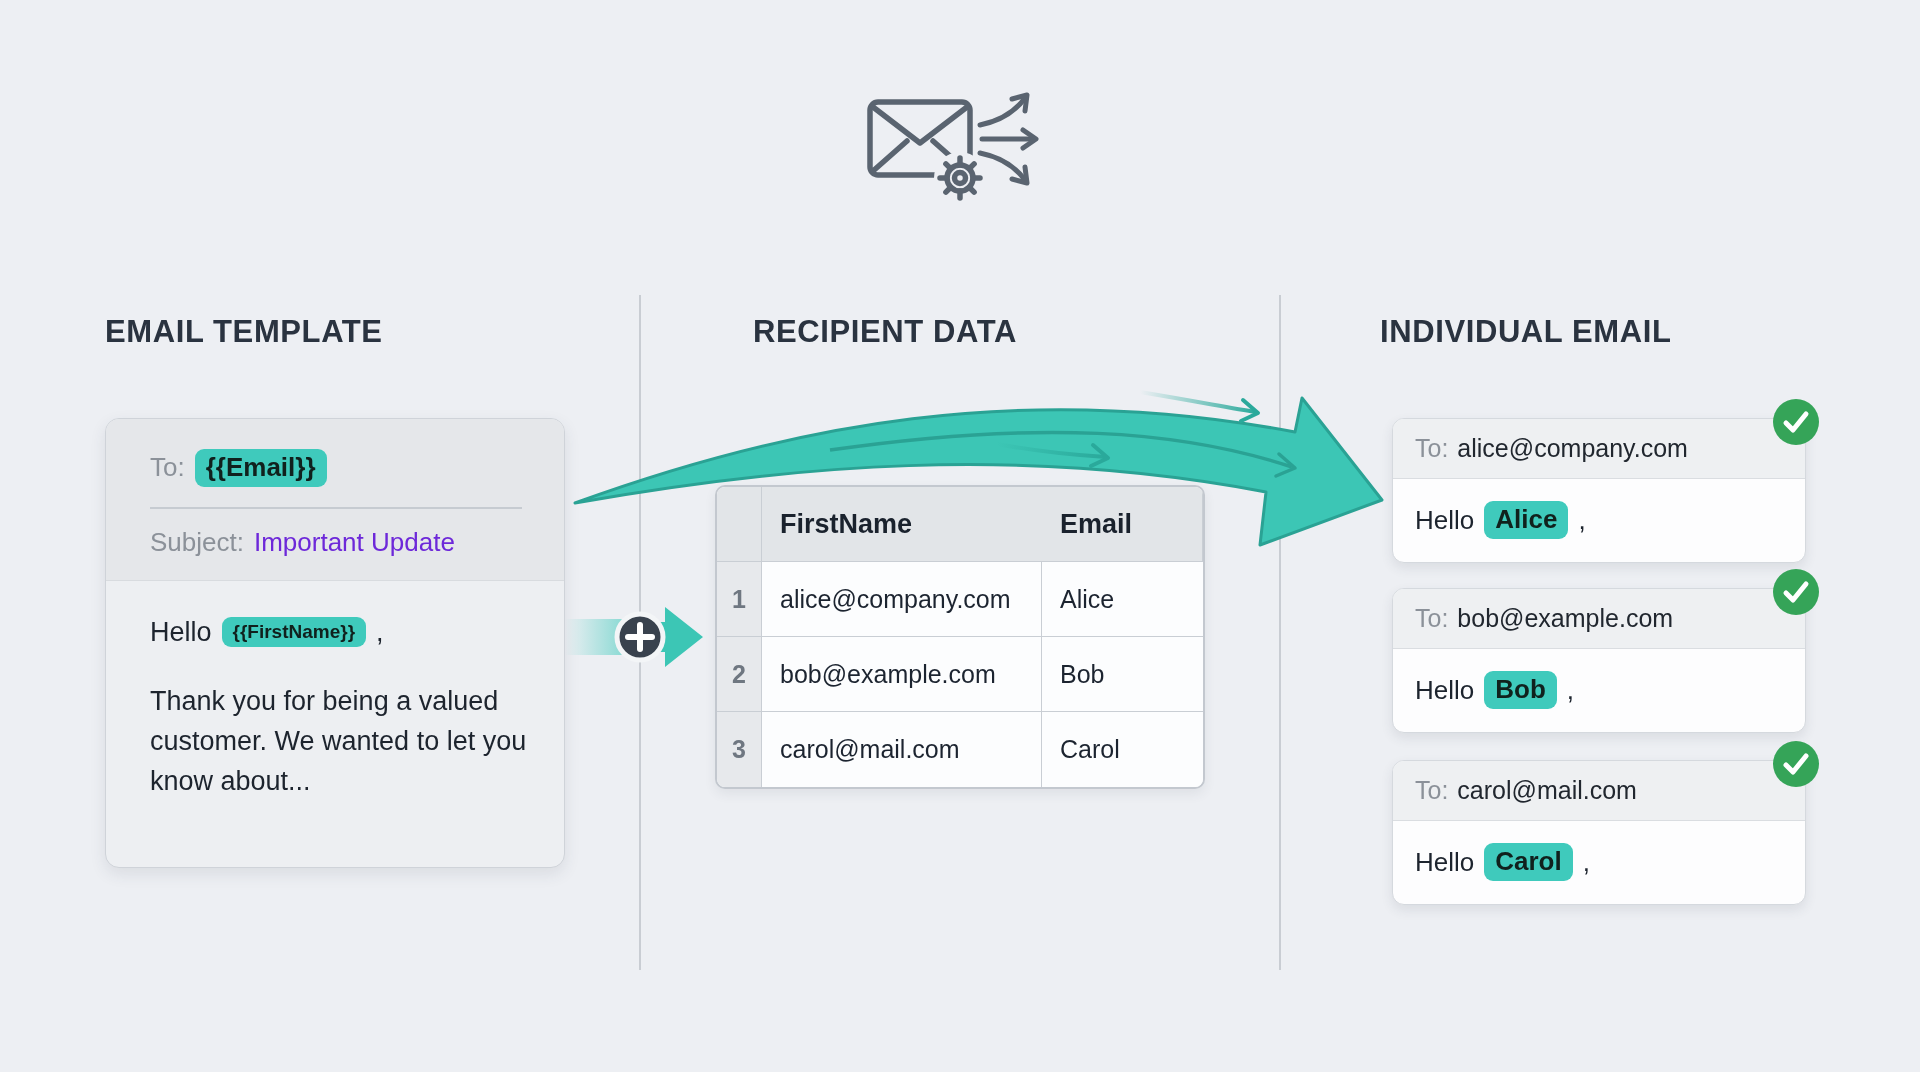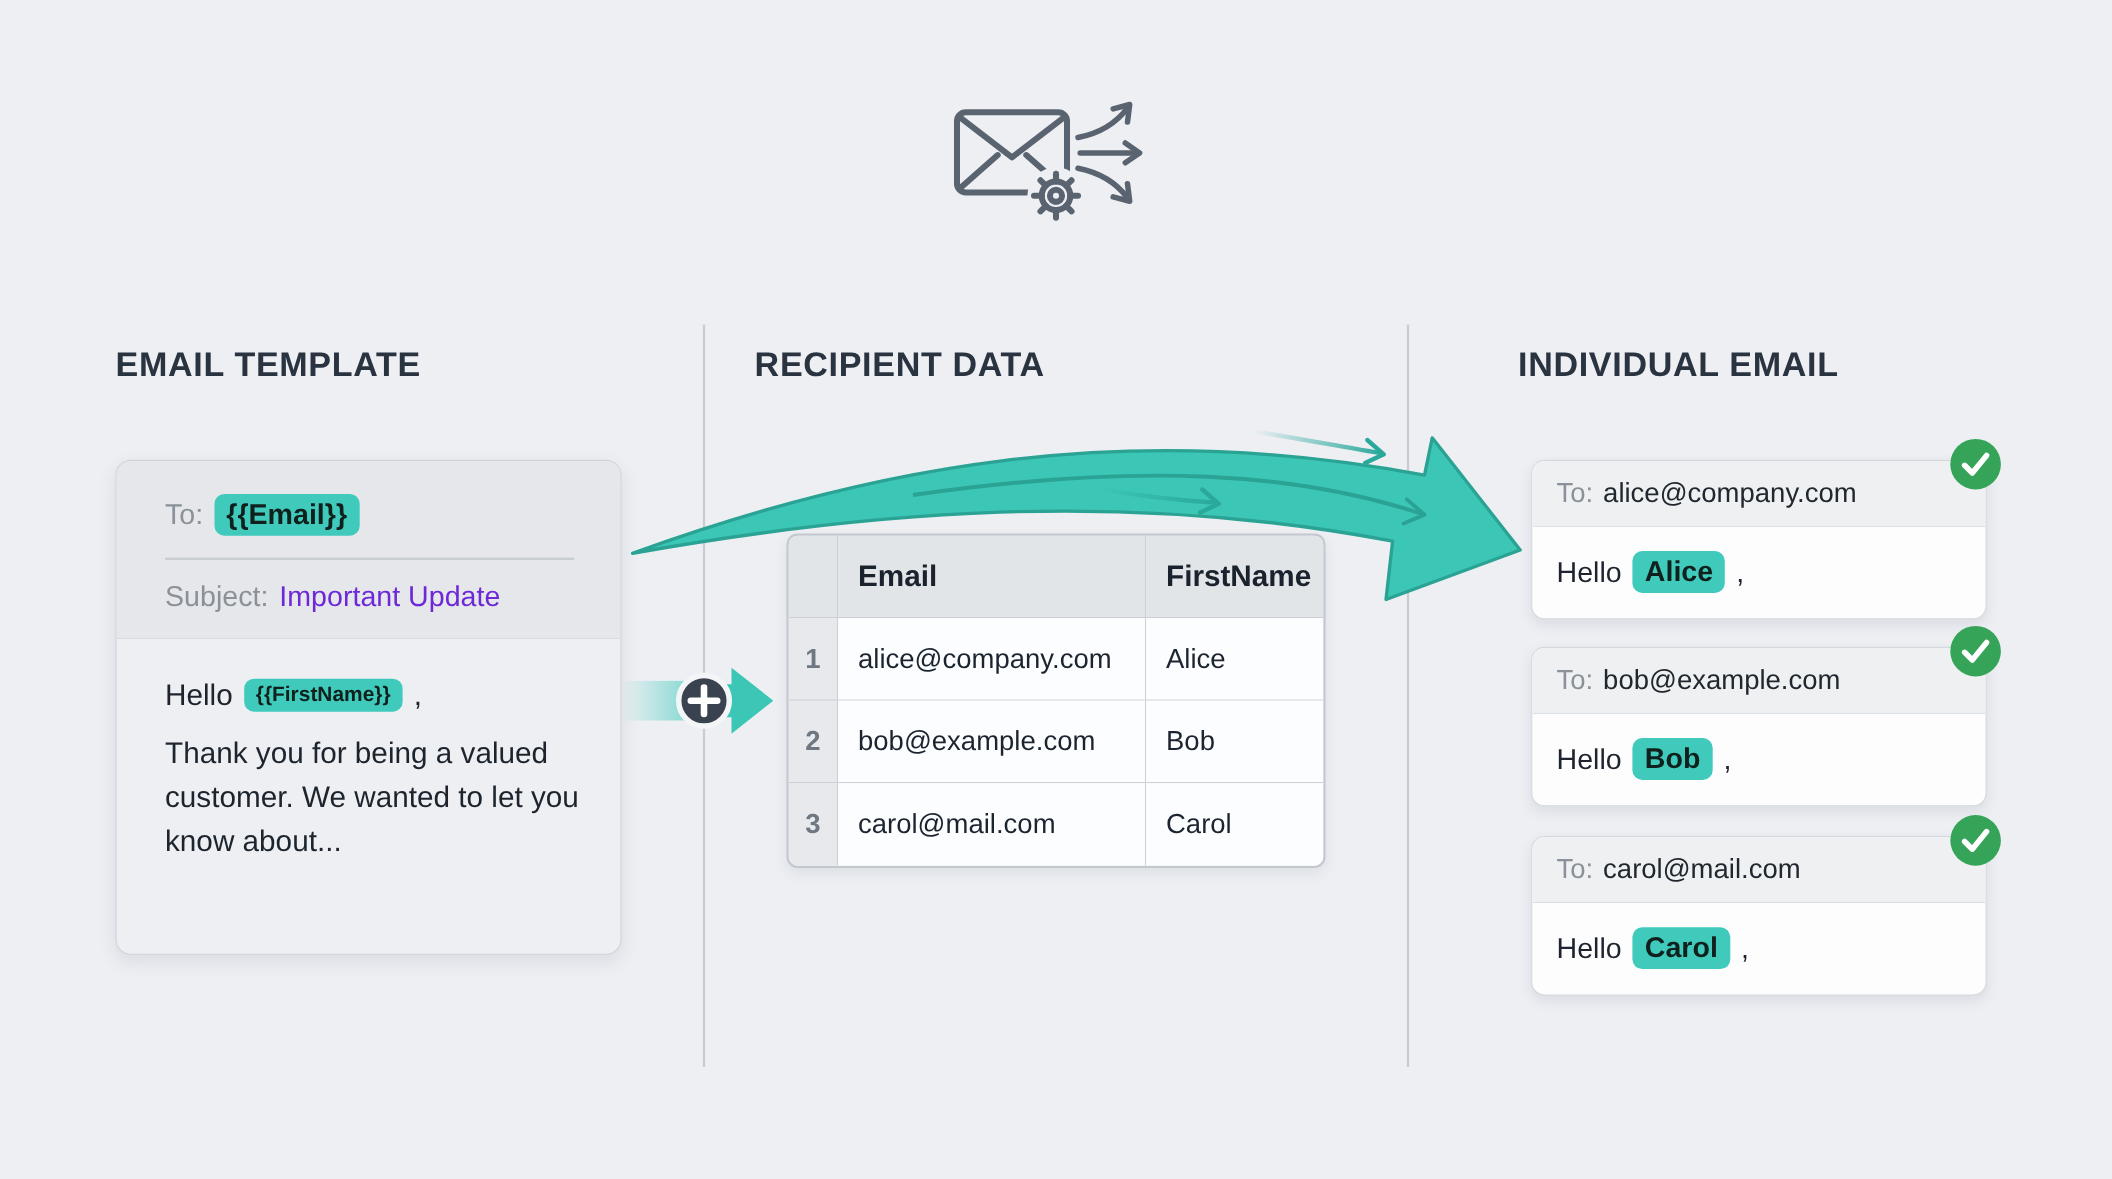--- a/index.html
+++ b/index.html
@@ -12,21 +12,21 @@
   }
   .abs{position:absolute;}
 
   
   .col-title{
     position:absolute;top:314px;
     font-size:31px;font-weight:800;letter-spacing:.6px;
     color:#2a3340;text-align:left;
   }
   #title-template{left:105px;width:460px;}
-  #title-recipients{left:686px;width:490px;}
+  #title-recipients{left:753px;width:490px;}
   #title-individual{left:1380px;width:440px;}
 
   
   .v-divider{
     position:absolute;top:295px;height:675px;width:2px;
     background:#c9cdd3;
   }
   #divider-left{left:639px;}
   #divider-right{left:1279px;}
 
@@ -49,21 +49,21 @@
     border-bottom:1px solid #d8dbdf;
     padding:30px 30px 22px 44px;box-sizing:border-box;
   }
   .tc-row{font-size:26px;display:flex;align-items:center;gap:10px;}
   .tc-label{color:#8b9199;}
   .tc-subject-value{color:#6d28d9;}
   .tc-divider{border:none;border-top:2px solid #c6cbd1;margin:20px 0 18px 0;width:372px;}
   .tc-body{padding:36px 30px 0 44px;box-sizing:border-box;}
   .tc-greeting{font-size:27px;display:flex;align-items:center;gap:10px;color:#1d242e;}
   .tc-paragraph{
-    margin-top:18px;width:392px;font-size:27px;line-height:1.48;color:#1d242e;
+    margin-top:34px;width:392px;font-size:27px;line-height:1.48;color:#1d242e;
   }
 
   
   .recipient-table{
     left:715px;top:485px;width:490px;
     border:2px solid #c3c8cf;border-radius:10px;overflow:hidden;
     box-shadow:0 5px 12px rgba(50,60,75,.08);
     display:grid;grid-template-columns:45px 280px 161px;grid-auto-rows:75px;
     background:#fcfdfe;box-sizing:border-box;
   }
@@ -201,22 +201,22 @@
     <polyline points="683,32 698,45 681,53" fill="none" stroke="#2aa99b" stroke-width="4" stroke-linecap="round" stroke-linejoin="round"></polyline>
   </g>
   <g>
     <path d="M437,76 C480,84 512,87 546,89" fill="none" stroke="url(#fadeB)" stroke-width="4"></path>
     <polyline points="533,77 548,90 531,98" fill="none" stroke="#2aa99b" stroke-width="4" stroke-linecap="round" stroke-linejoin="round"></polyline>
   </g>
 </svg>
 
 <div class="abs recipient-table">
   <div class="cell head corner"></div>
+  <div class="cell head last-col">FirstName</div>
   <div class="cell head">Email</div>
-  <div class="cell head last-col">FirstName</div>
 
   <div class="cell rownum">1</div>
   <div class="cell data">alice@company.com</div>
   <div class="cell data last-col">Alice</div>
 
   <div class="cell rownum">2</div>
   <div class="cell data">bob@example.com</div>
   <div class="cell data last-col">Bob</div>
 
   <div class="cell rownum last-row">3</div>

